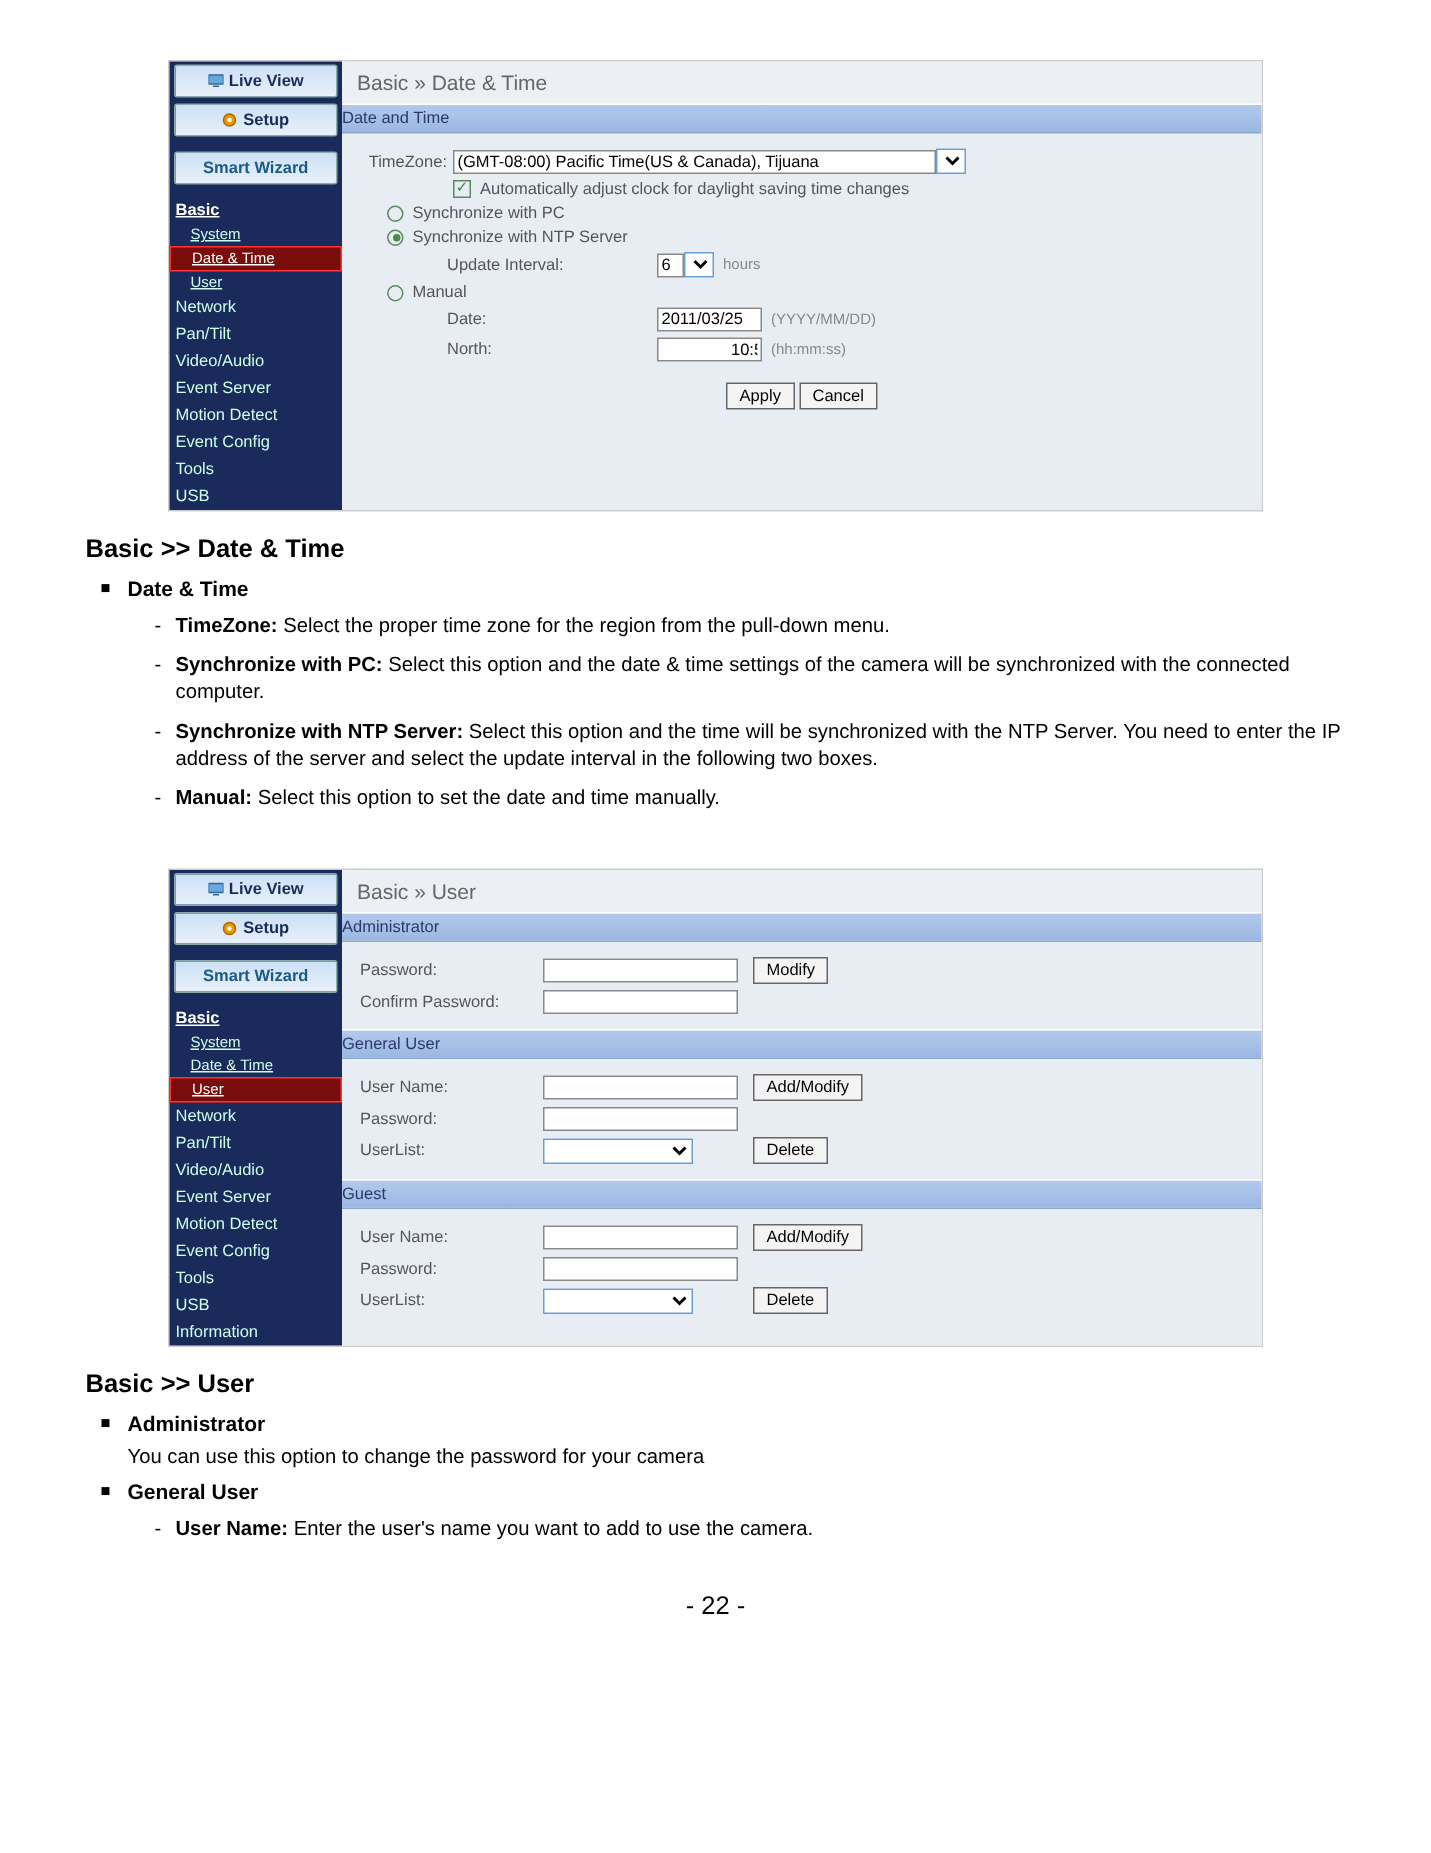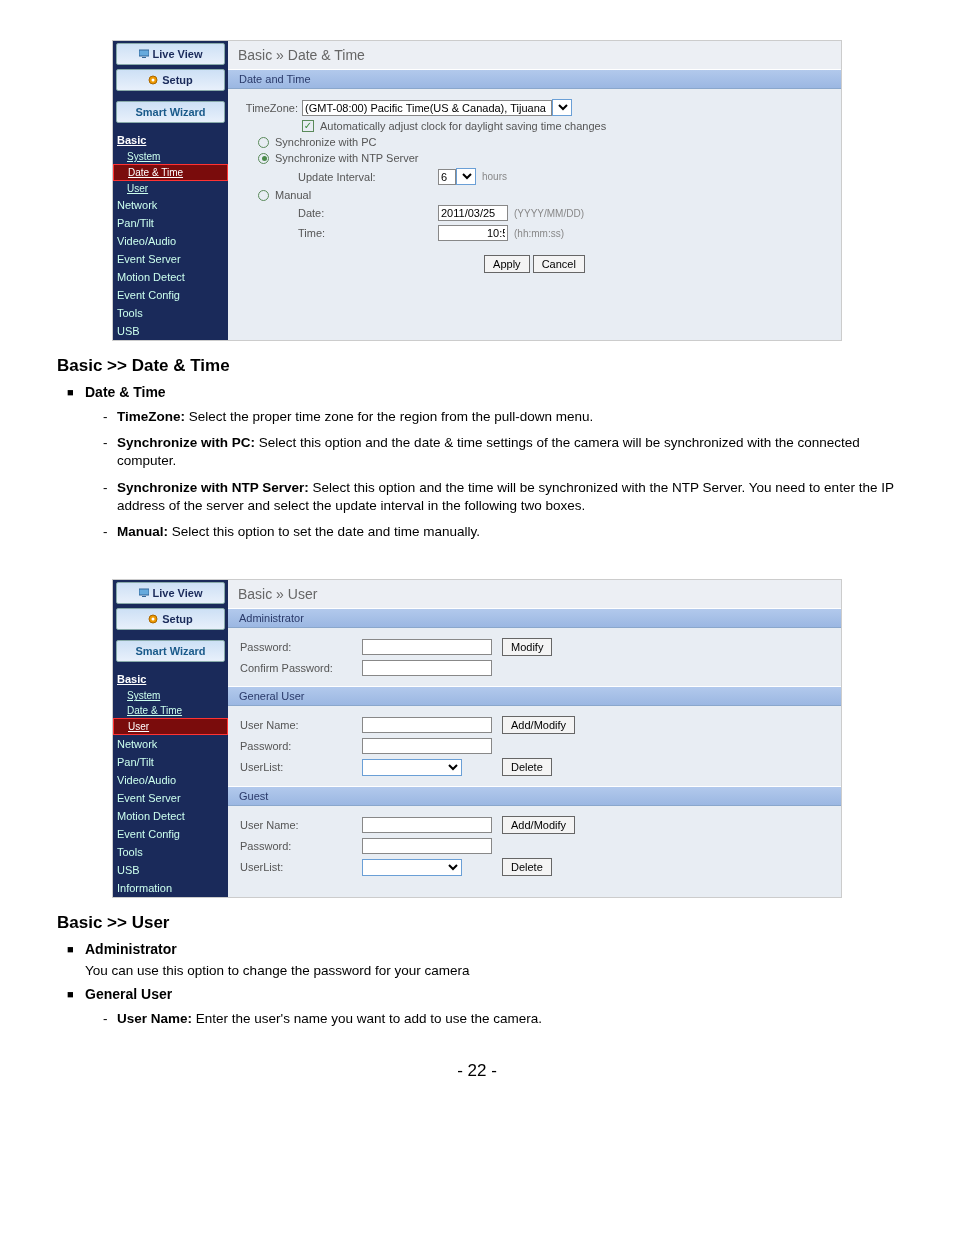--- a/index.html
+++ b/index.html
@@ -83,21 +83,21 @@
   }
   .breadcrumb {
     padding: 6px 10px;
     font-size: 14px;
     color: #666;
     background: #eceff4;
   }
   .section-hdr {
     background: linear-gradient(#b2c9ec, #9bb7e2);
     color: #2a3a6a;
-    padding: 3px 11px;
+    padding: 3px 0;
     font-size: 11px;
     border-top: 1px solid #fff;
     border-bottom: 1px solid #8aa7cc;
   }
   .content-body {
     padding: 6px 12px;
   }
   .row {
     display: flex;
     align-items: center;
@@ -260,21 +260,21 @@
       <div class="side-link">Event Config</div>
       <div class="side-link">Tools</div>
       <div class="side-link">USB</div>
     </div>
     <div class="content">
       <div class="breadcrumb">Basic » Date &amp; Time</div>
       <div class="section-hdr">Date and Time</div>
       <div class="content-body">
         <div class="row">
           <span class="lbl" style="width:58px;text-align:right;margin-right:4px">TimeZone:</span>
-          <input type="text" style="width: 250px;" value="(GMT-08:00) Pacific Time(US &amp; Canada), Tijuana">
+          <input type="text" style="width: 322px;" value="(GMT-08:00) Pacific Time(US &amp; Canada), Tijuana">
           <select class="drop"></select>
         </div>
         <div class="row" style="padding-left:62px">
           <span class="checkbox">✓</span>
           <span>Automatically adjust clock for daylight saving time changes</span>
         </div>
         <div class="row indent1">
           <span class="radio-dot"></span>
           <span>Synchronize with PC</span>
         </div>
@@ -291,21 +291,21 @@
         <div class="row indent1">
           <span class="radio-dot"></span>
           <span>Manual</span>
         </div>
         <div class="row indent2">
           <span class="lbl">Date:</span>
           <input type="text" style="width: 70px;" value="2011/03/25">
           <span class="hint">(YYYY/MM/DD)</span>
         </div>
         <div class="row indent2">
-          <span class="lbl">Time:</span>
+          <span class="lbl">North:</span>
           <input type="text" style="width: 70px; padding-left: 48px;" value="10:54:48">
           <span class="hint">(hh:mm:ss)</span>
         </div>
         <div class="btn-row">
           <button class="btn">Apply</button>
           <button class="btn">Cancel</button>
         </div>
       </div>
     </div>
   </div>

